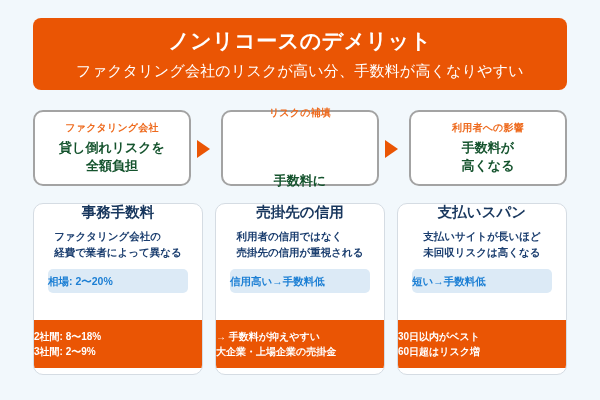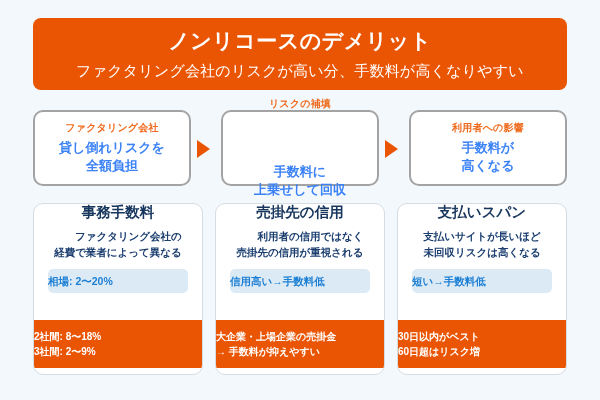--- a/index.html
+++ b/index.html
@@ -80,21 +80,21 @@
 
   .flow-label {
     color: #ee6b1f;
     font-size: 10px;
     font-weight: bold;
     line-height: 1.2;
     margin-bottom: 5px;
     letter-spacing: 0.2px;
   }
   .flow-text {
-    color: #3b82f6;
+    color: #14532d;
     font-size: 13px;
     font-weight: bold;
     line-height: 1.35;
     text-align: center;
   }
 
   .flow-arrow {
     position: absolute;
     top: 30px;
     width: 0;
@@ -134,21 +134,21 @@
     font-size: 14.5px;
     font-weight: bold;
     line-height: 1.2;
     margin-bottom: 8px;
   }
   .card-desc {
     color: #1b3e6f;
     font-size: 10.5px;
     font-weight: bold;
     line-height: 1.45;
-    text-align: right;
+    text-align: left;
     padding: 0 8px;
   }
   .card-chip {
     margin-top: 9px;
     background: #dceaf6;
     color: #1c7fd4;
     font-size: 10.5px;
     font-weight: bold;
     border-radius: 5px;
     padding: 6px 0;
@@ -187,21 +187,20 @@
         <span>全額負担</span>
       </div>
     </div>
 
     <div class="flow-arrow a1"></div>
 
     <div class="flow-box b2">
       <div class="flow-label">リスクの補填</div>
       <div class="flow-text">
         <span>手数料に</span><br>
-        <span>上乗せして回収</span>
       </div>
     </div>
 
     <div class="flow-arrow a2"></div>
 
     <div class="flow-box b3">
       <div class="flow-label">利用者への影響</div>
       <div class="flow-text">
         <span>手数料が</span><br>
         <span>高くなる</span>
@@ -226,22 +225,22 @@
     </div>
 
     <div class="card">
       <div class="card-title">売掛先の信用</div>
       <div class="card-desc">
         <span>利用者の信用ではなく</span><br>
         <span>売掛先の信用が重視される</span>
       </div>
       <div class="card-chip">信用高い→手数料低</div>
       <div class="card-footer">
+        <span class="fline">→ 手数料が抑えやすい</span>
         <span class="fline">大企業・上場企業の売掛金</span>
-        <span class="fline">→ 手数料が抑えやすい</span>
       </div>
     </div>
 
     <div class="card">
       <div class="card-title">支払いスパン</div>
       <div class="card-desc">
         <span>支払いサイトが長いほど</span><br>
         <span>未回収リスクは高くなる</span>
       </div>
       <div class="card-chip">短い→手数料低</div>

